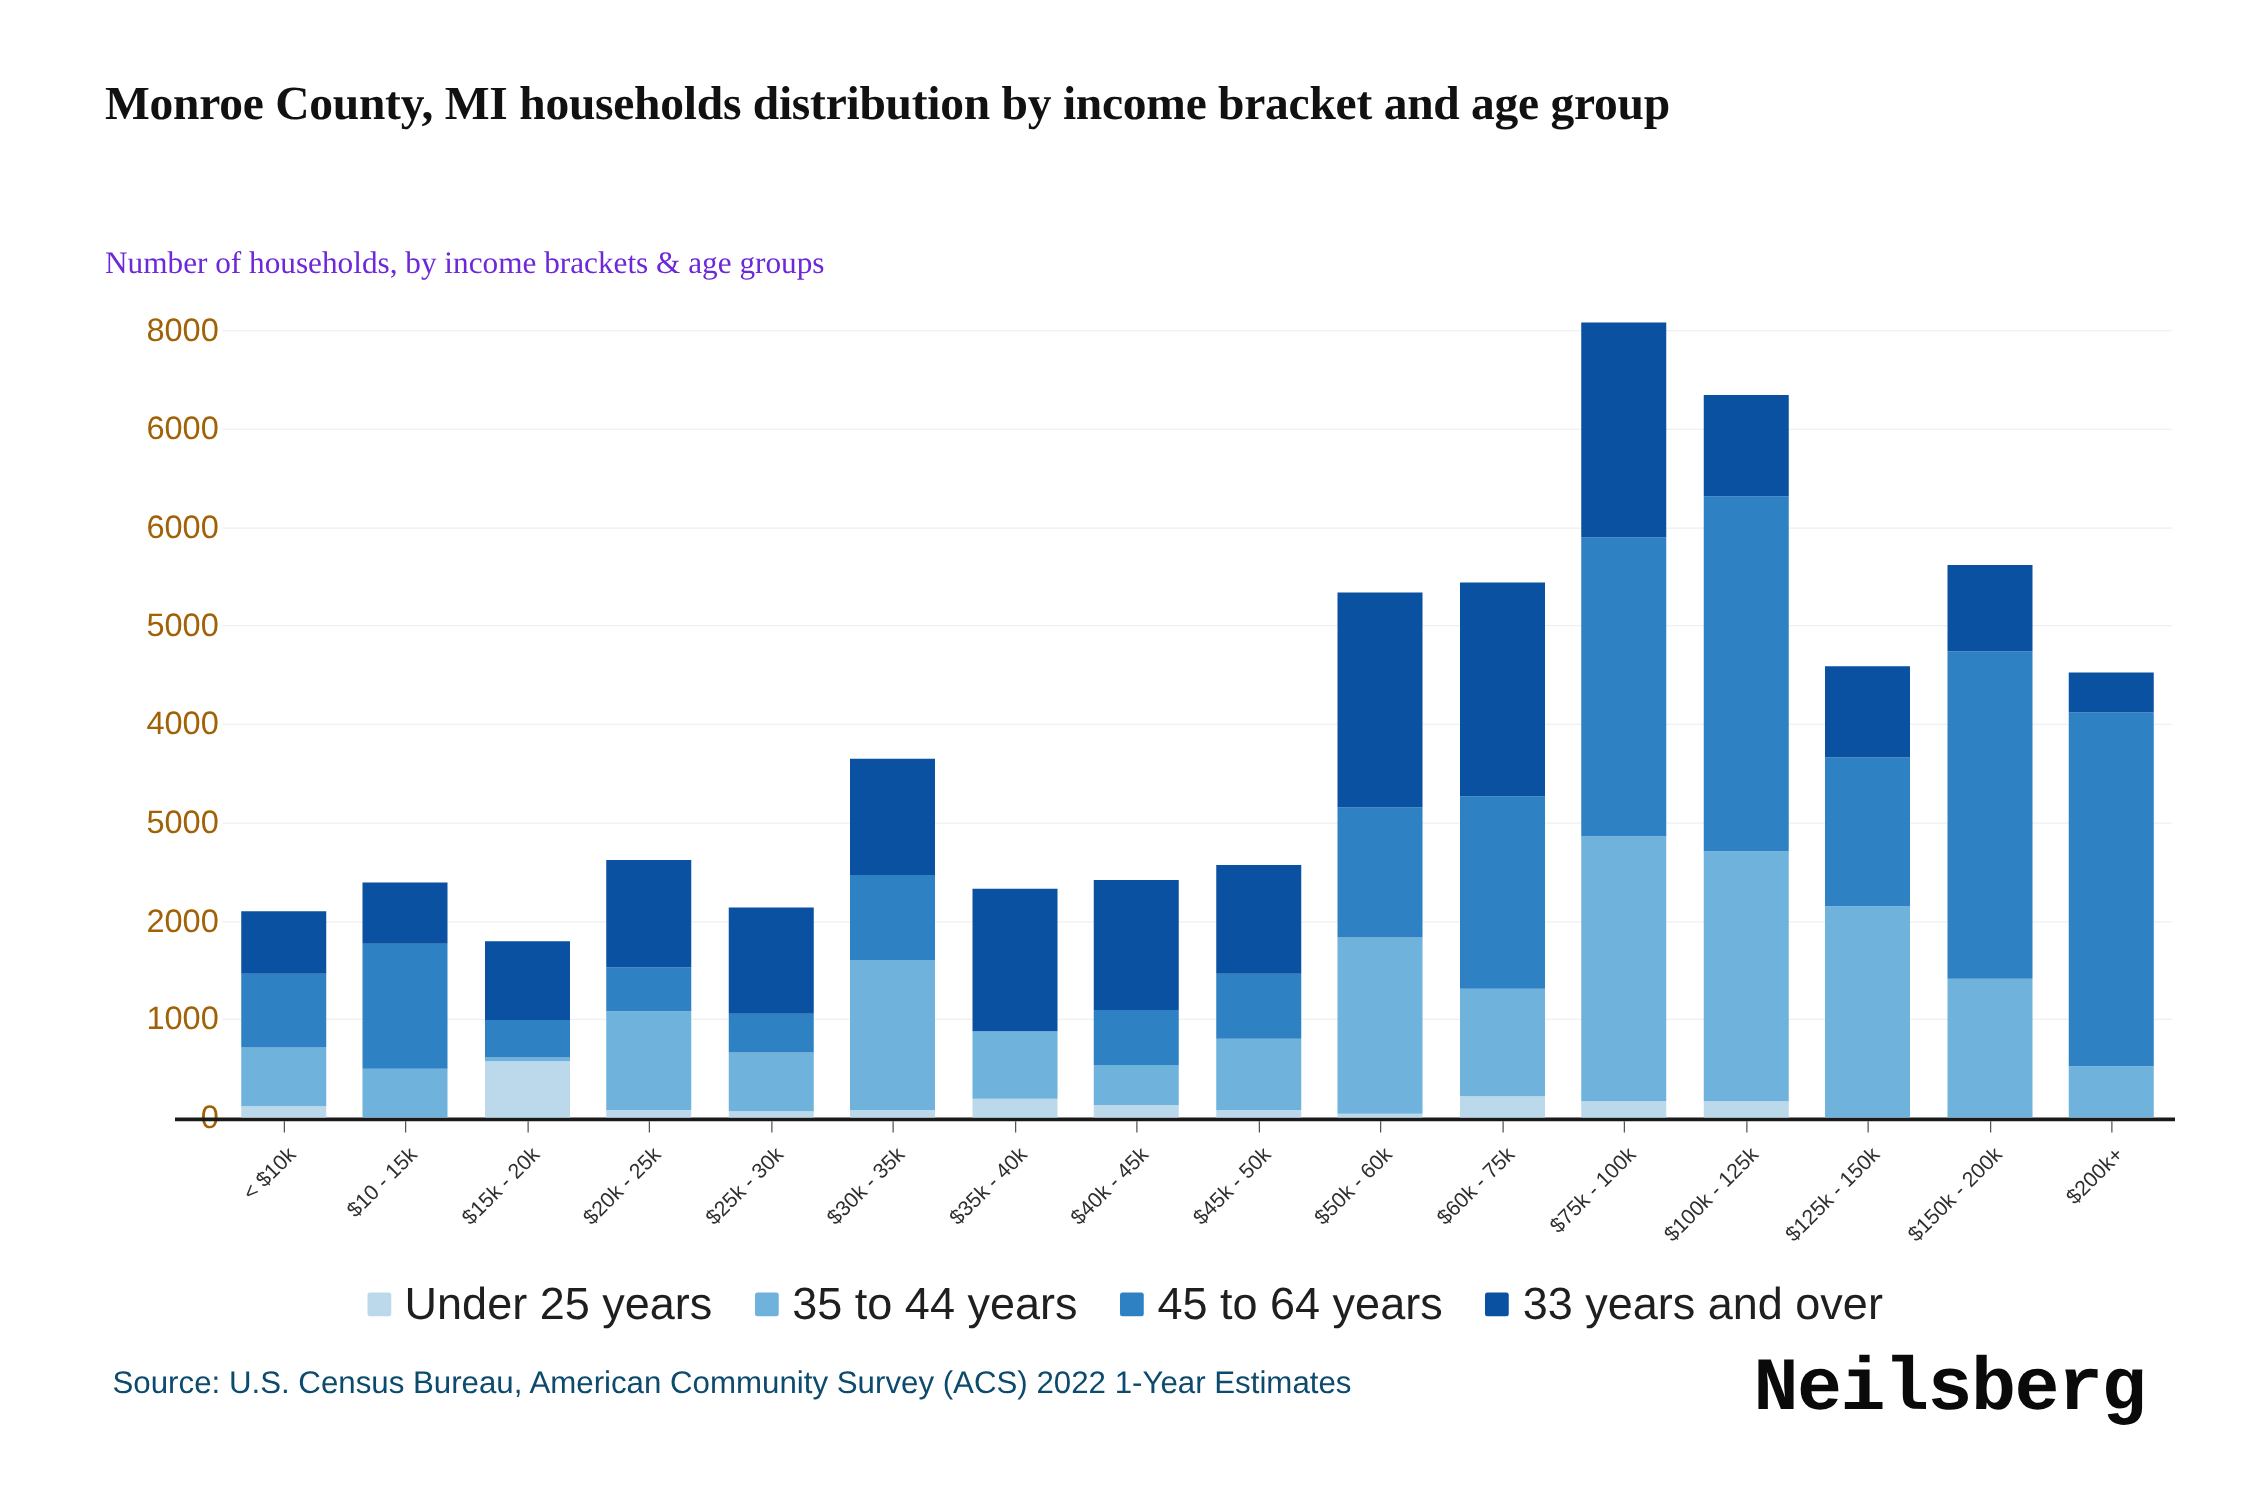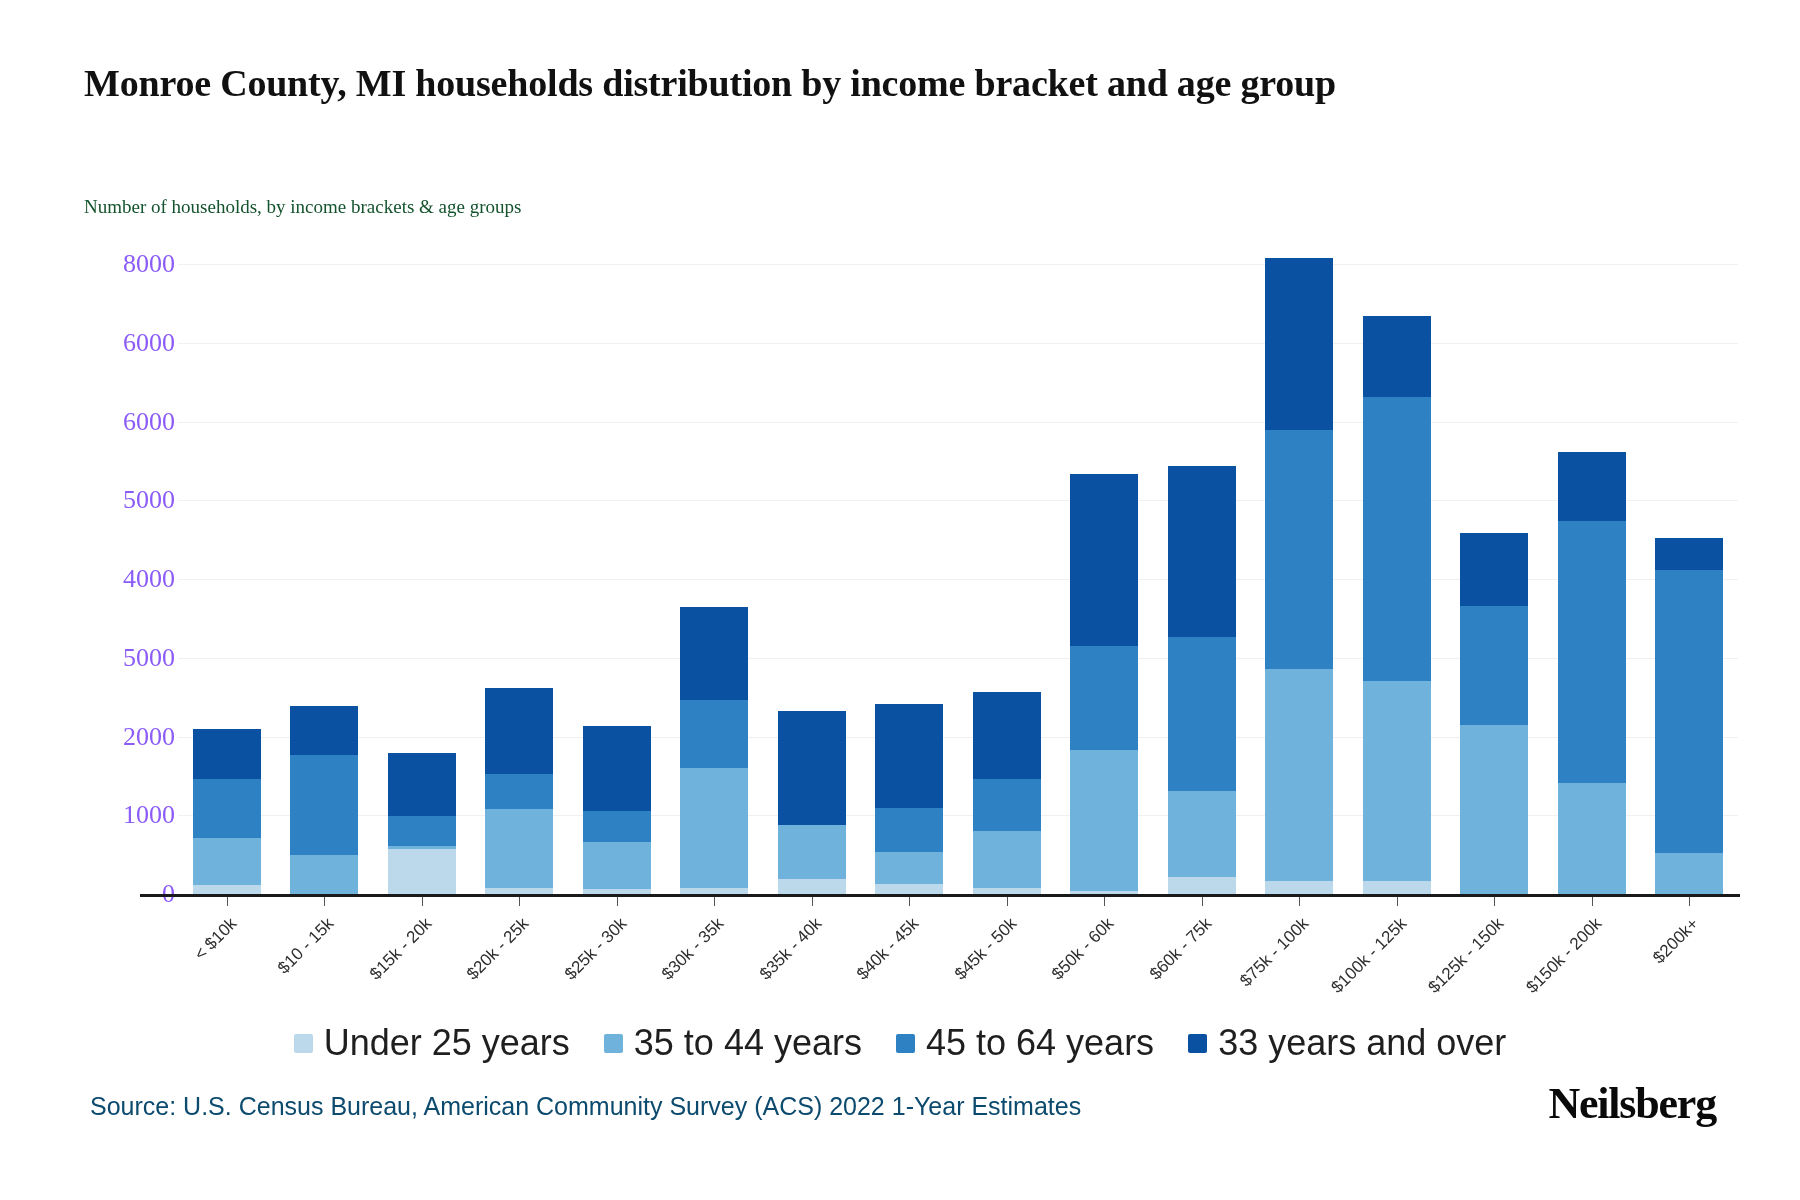--- a/index.html
+++ b/index.html
@@ -26,22 +26,22 @@
     font-size: 38px;
     line-height: 1.32;
     color: #111111;
     letter-spacing: -0.2px;
   }
   .subtitle {
     position: absolute;
     left: 84px; top: 196px;
     width: 1500px;
     font-family: "Liberation Serif", serif;
-    font-size: 19px;
-    color: #14532d;
+    font-size: 25px;
+    color: #6d28d9;
     line-height: 1.2;
   }
 
   
   .plot {
     position: absolute;
     left: 0; top: 0;
     width: 1800px; height: 1200px;
   }
   .gridline {
@@ -50,24 +50,23 @@
     width: 1560px;
     height: 1px;
     background: #f0f0f0;
   }
   .ytick {
     position: absolute;
     right: 1625px;
     width: 120px;
     text-align: right;
     font-size: 26px;
-    color: #8b5cf6;
+    color: #a16207;
     transform: translateY(-50%);
     white-space: nowrap;
-    font-family: Liberation Serif, serif;
   }
   .axis-line {
     position: absolute;
     left: 140px;
     width: 1600px;
     height: 3px;
     background: #1a1a1a;
   }
   .xtickmark {
     position: absolute;
@@ -115,23 +114,23 @@
   .source {
     position: absolute;
     left: 90px; top: 1092px;
     font-size: 25px;
     color: #0c4a6e;
     white-space: nowrap;
   }
   .brand {
     position: absolute;
     right: 84px; top: 1078px;
-    font-family: Liberation Serif, serif;
+    font-family: Liberation Mono, monospace;
     font-weight: bold;
-    font-size: 44px;
+    font-size: 60px;
     letter-spacing: -1.2px;
     color: #0a0a0a;
   }
 </style>
 </head>
 <body>
 
 <div id="root">
 
   <div class="title">Monroe County, MI households distribution by income bracket and age group</div>

